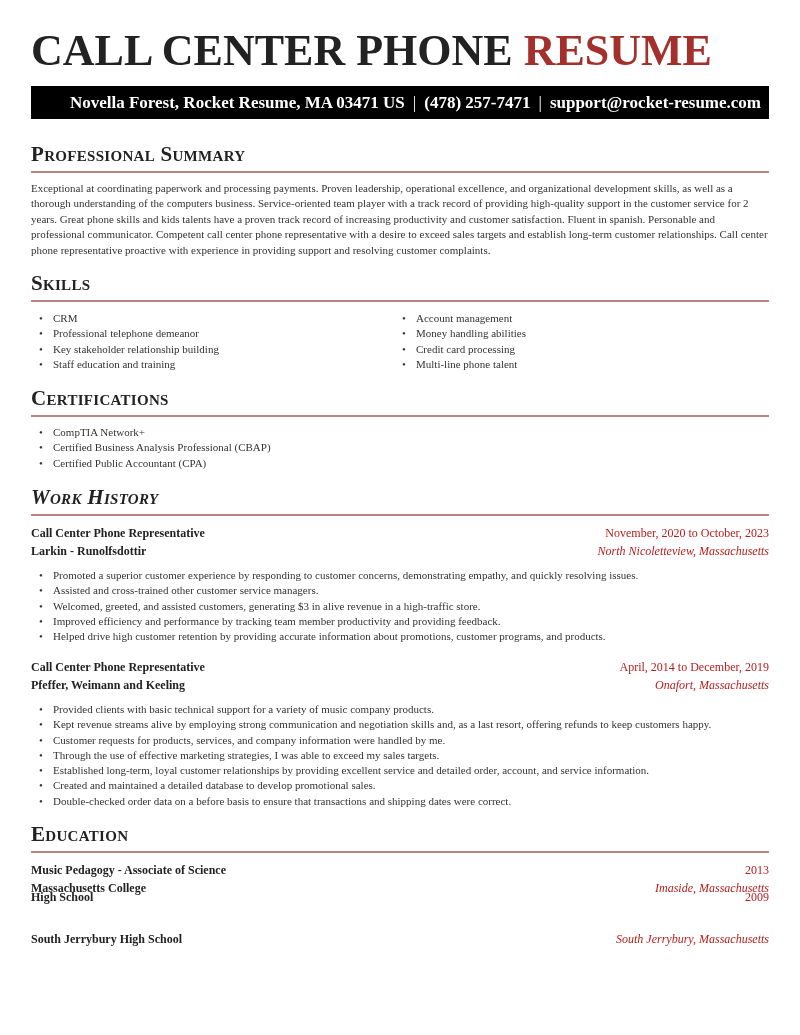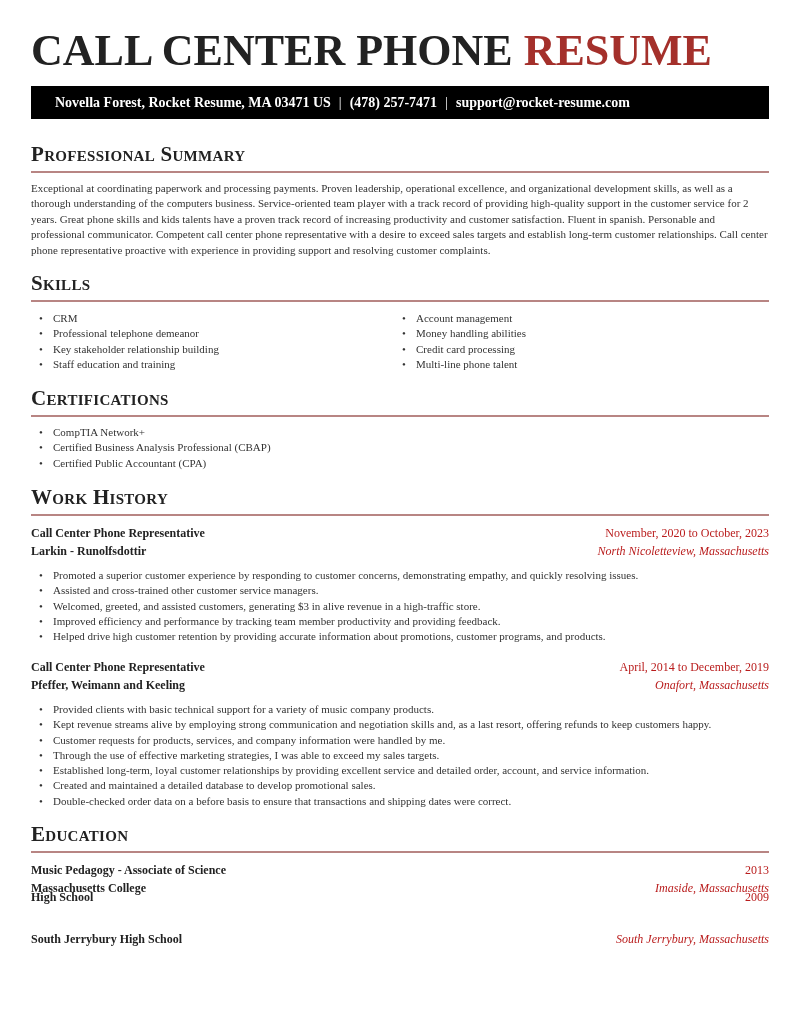--- a/index.html
+++ b/index.html
@@ -15,22 +15,22 @@
     .title {
       position: absolute; top: 26px; left: 0;
       font-size: 44px; font-weight: bold; letter-spacing: 0px;
       color: #222222; white-space: nowrap; line-height: 50px;
     }
     .title .accent { color: #a4302b; }
 
     .contact-bar {
       position: absolute; top: 86px; left: 0; width: 738px; height: 33px;
       background: #000000; color: #ffffff;
-      font-size: 14px; font-weight: bold;
-      padding: 0 24px; display: flex; align-items: center; white-space: nowrap;
+      font-size: 17px; font-weight: bold;
+      padding: 0 8px; display: flex; align-items: center; white-space: nowrap; justify-content: flex-end;
     }
     .contact-bar .sep { margin: 0 8px; font-weight: normal; }
 
     .section-title {
       position: absolute; left: 0;
       font-size: 21px; font-weight: bold; font-variant: small-caps;
       color: #222222; line-height: 26px; letter-spacing: 0.3px;
     }
     .rule {
       position: absolute; left: 0; width: 738px; height: 2px;
@@ -99,21 +99,21 @@
   </ul>
 
   <h2 class="section-title" style="top:385px;">Certifications</h2>
   <div class="rule" style="top:415px;"></div>
   <ul class="bullets" style="top:425px; left:0;">
     <li>CompTIA Network+</li>
     <li>Certified Business Analysis Professional (CBAP)</li>
     <li>Certified Public Accountant (CPA)</li>
   </ul>
 
-  <h2 class="section-title" style="top:484px;">Work History</h2>
+  <h2 class="section-title" style="top:484px;font-style:italic;">Work History</h2>
   <div class="rule" style="top:514px;"></div>
 
   <div class="row" style="top:525px;">
     <span class="left">Call Center Phone Representative</span>
     <span class="right">November, 2020 to October, 2023</span>
   </div>
   <div class="row" style="top:543px;">
     <span class="left">Larkin - Runolfsdottir</span>
     <span class="right italic">North Nicoletteview, Massachusetts</span>
   </div>

